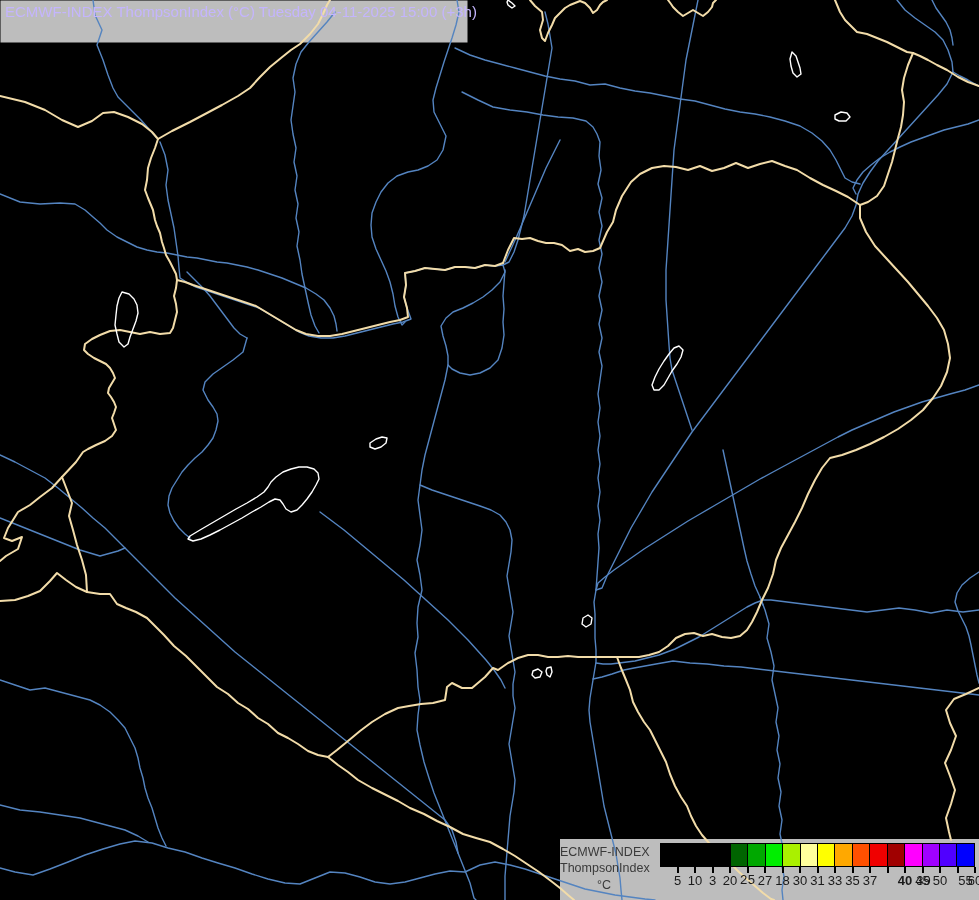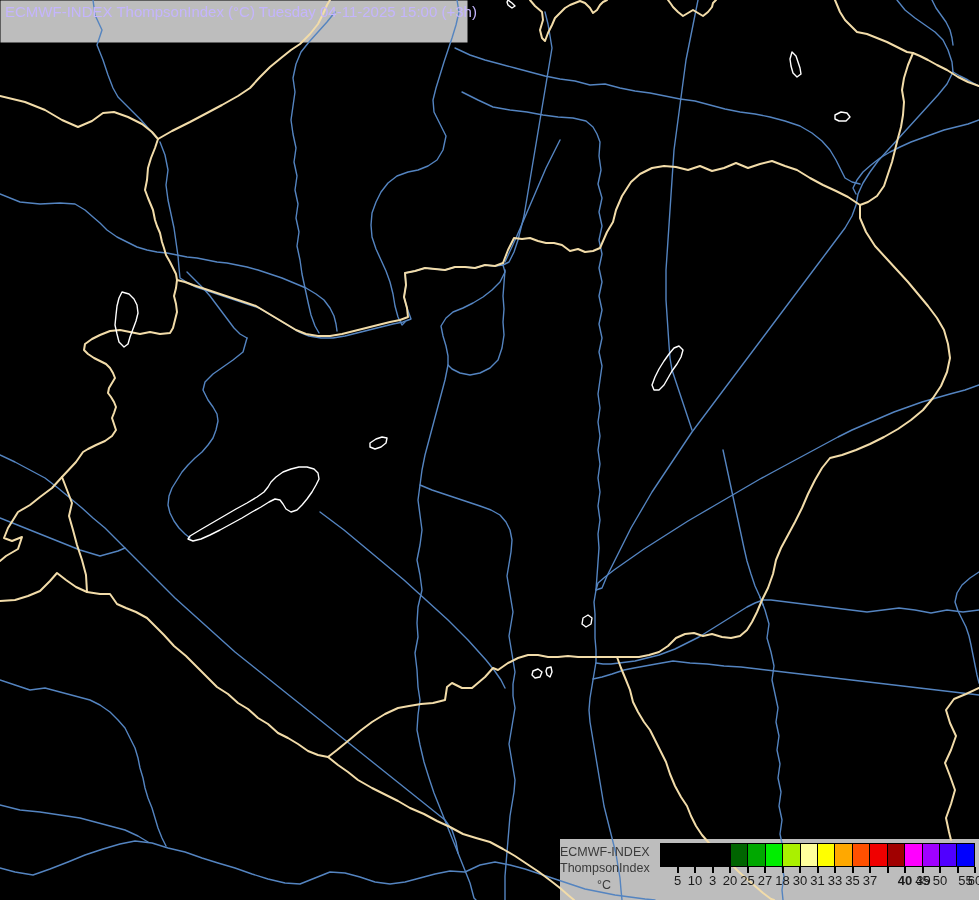--- a/index.html
+++ b/index.html
@@ -148,21 +148,21 @@
       <div class="cbar-tick" style="left: 261.5px;"></div>
       <div class="cbar-tick" style="left: 279px;"></div>
       <div class="cbar-tick" style="left: 296.5px;"></div>
       <div class="cbar-tick" style="left: 314px;"></div>
     </div>
 <div class="cbar-labels">
       <div class="cbar-label" style="left: 17.5px;">5</div>
       <div class="cbar-label" style="left: 35px;">10</div>
       <div class="cbar-label" style="left: 52.5px;">3</div>
       <div class="cbar-label" style="left: 70px;">20</div>
-      <div class="cbar-label" style="left: 87.5px;">25</div>
+      <div class="cbar-label" style="left: 87.5px; font-family: Liberation Mono, monospace;">25</div>
       <div class="cbar-label" style="left: 105px;">27</div>
       <div class="cbar-label" style="left: 122.5px;">18</div>
       <div class="cbar-label" style="left: 140px;">30</div>
       <div class="cbar-label" style="left: 157.5px;">31</div>
       <div class="cbar-label" style="left: 175px;">33</div>
       <div class="cbar-label" style="left: 192.5px;">35</div>
       <div class="cbar-label" style="left: 210px;">37</div>
       <div class="cbar-label" style="left: 227.5px; margin-left: 36px;">39</div>
       <div class="cbar-label" style="left: 245px; font-weight: bold;">40</div>
       <div class="cbar-label" style="left: 262.5px;">45</div>

